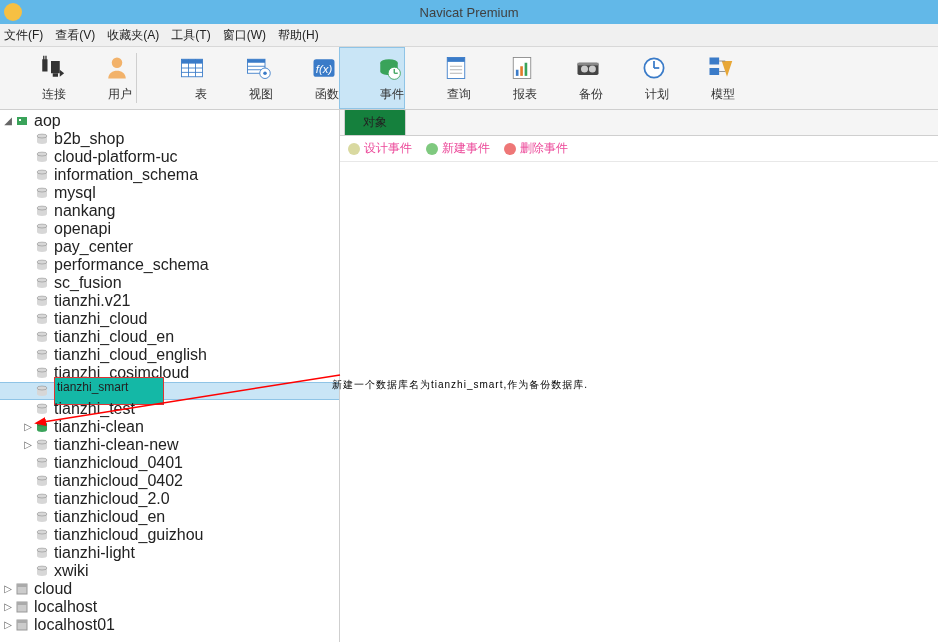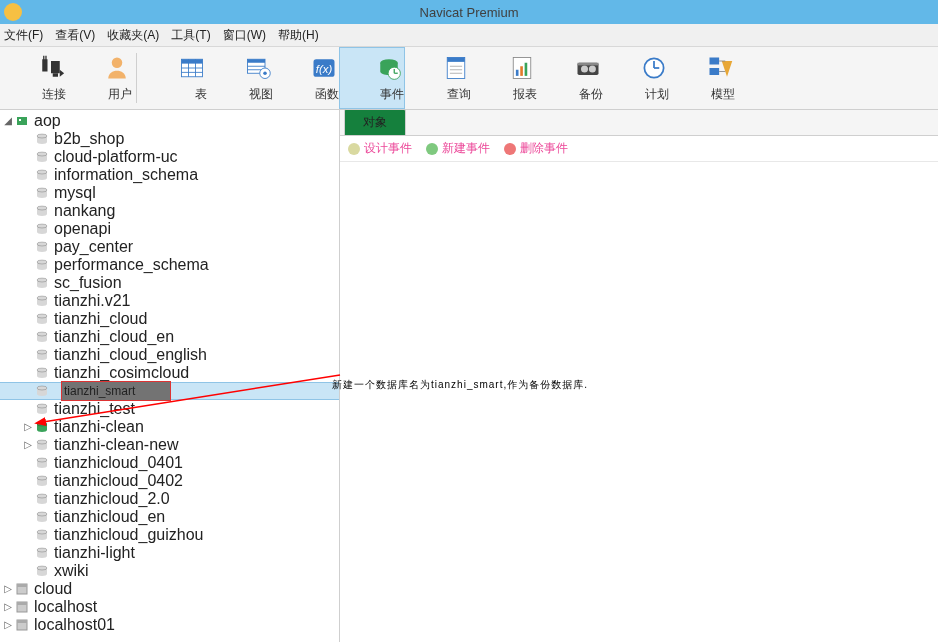--- a/index.html
+++ b/index.html
@@ -20,21 +20,21 @@
   .sidebar { width: 340px; border-right: 1px solid #cfcfcf; overflow: hidden; background: #fff; }
   .tree { padding-top: 2px; }
   .row { display: flex; align-items: center; height: 18px; line-height: 18px; white-space: nowrap; }
   .row .arrow { width: 12px; text-align: center; color: #666; font-size: 10px; }
   .row .ic { width: 16px; height: 14px; margin-right: 4px; display: inline-flex; align-items: center; justify-content: center; }
   .row .txt { font-size: 16px; }
   .row.lv0 { padding-left: 2px; }
   .row.lv1 { padding-left: 34px; }
   .row.lv1.witharrow { padding-left: 22px; }
   .row.sel { background: #c9e5f6; border-top:1px solid #8fc4e6; border-bottom:1px solid #8fc4e6; }
-  .row.sel .editbox { border:1px solid #d33; padding:0 2px; background:#737373; height:20px; display:inline-block; min-width:110px;margin-left:7px;}
+  .row.sel .editbox { border:1px solid #d33; padding:0 2px; background:#14b8a6; height:28px; display:inline-block; min-width:110px;}
   .db-cyl { width: 12px; height: 12px; }
   .content { flex: 1; position: relative; background: #fff; }
   .tabs { height: 26px; border-bottom: 1px solid #cfcfcf; display: flex; align-items: flex-end; background: #f5f5f5;}
   .tab { border:1px solid #cfcfcf; border-bottom: none; background: #15803d; padding: 4px 18px; font-size:12px; margin-left:4px; border-top-left-radius:2px; border-top-right-radius:2px;}
   .subbar { height: 26px; display:flex; align-items:center; padding-left:8px; gap:14px; border-bottom:1px solid #e8e8e8; color:#ec4899; font-size:12px;}
   .subbar .sb { display:flex; align-items:center; gap:4px; }
   .subbar .sb .cir { width:12px; height:12px; border-radius:50%; display:inline-block; }
   .annotation { position:absolute; left: 0px; top: 190px; width: 500px; }
   .annotation .txt { position:absolute; left: -8px; top: 78px; color:#000000; font-size:10px; letter-spacing:1px; }
   .annotation svg { position:absolute; left:-335px; top:0; }

